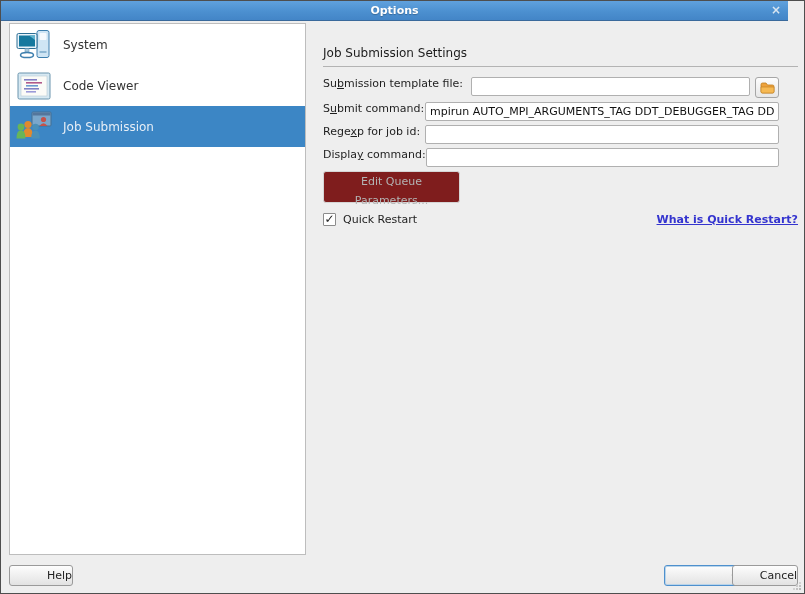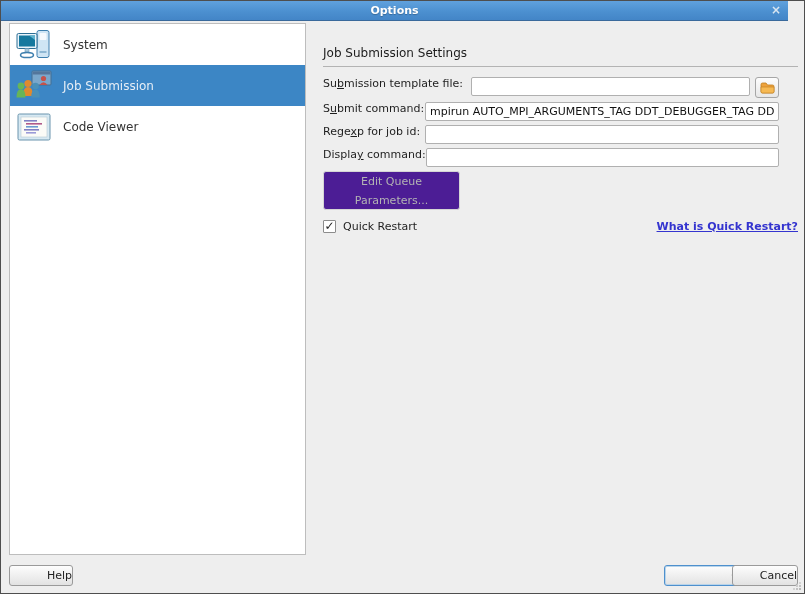--- a/index.html
+++ b/index.html
@@ -40,22 +40,22 @@
     border:1px solid #b0b0b0;border-radius:2px;padding:0 4px;
     font-family:"DejaVu Sans","Liberation Sans",sans-serif;font-size:11px;
   }
   .browse-btn{
     flex:0 0 24px;width:24px;height:21px;margin-left:5px;box-sizing:border-box;
     border:1px solid #a6a6a6;border-radius:3px;
     background:linear-gradient(#fdfdfd,#e7e7e7);
     display:flex;align-items:center;justify-content:center;cursor:default;
   }
   .edit-btn{
-    margin-top:2px;width:137px;height:39px;box-sizing:border-box;
-    border:1px solid #d5d5d5;border-radius:3px;background:#4c1d95;
+    margin-top:2px;width:137px;height:32px;box-sizing:border-box;
+    border:1px solid #d5d5d5;border-radius:3px;background:#7f1d1d;
     color:#b3b3b3;font-size:11px;text-align:center;line-height:19px;cursor:default;
   }
   .qr-row{display:flex;align-items:center;margin-top:10px;width:475px;}
   .checkbox{
     width:13px;height:13px;box-sizing:border-box;border:1px solid #8c8c8c;border-radius:1px;
     background:#fff;display:flex;align-items:center;justify-content:center;cursor:default;
   }
   .check-glyph{font-size:12px;line-height:10px;font-weight:bold;color:#222;margin-top:-2px;}
   .qr-label{font-size:11px;color:#1e1e1e;margin-left:7px;}
   .qr-link{margin-left:auto;font-size:11px;font-weight:bold;color:#3434cf;text-decoration:underline;cursor:pointer;}
@@ -94,47 +94,47 @@
         <rect x="23.5" y="22" width="7" height="2" fill="#8fb8d4"></rect>
         <rect x="1" y="4.5" width="20" height="15" rx="1.5" fill="#e9f3fa" stroke="#2c6e94"></rect>
         <rect x="3" y="6.5" width="16" height="11" fill="#15789e"></rect>
         <path d="M13 6.5 L19 6.5 L19 11 Z" fill="#5fb3cf"></path>
         <rect x="9" y="19.5" width="4" height="3.5" fill="#a9c9de" stroke="#5e90b0" stroke-width="0.5"></rect>
         <ellipse cx="11" cy="26" rx="6.5" ry="2.6" fill="none" stroke="#3e7fae" stroke-width="1.5"></ellipse>
       </svg>
       <span class="side-label">System</span>
     </div>
 
+    <div class="side-item">
+      <svg class="side-icon" viewBox="0 0 36 32">
+        <rect x="2" y="3" width="32" height="26" rx="1.5" fill="#d7e9f2" stroke="#6a94ad"></rect>
+        <rect x="5" y="6" width="26" height="20" fill="#fbfbf7" stroke="#b5c9d4" stroke-width="0.6"></rect>
+        <rect x="8" y="9" width="13" height="1.6" fill="#8080c4"></rect>
+        <rect x="10" y="12" width="16" height="1.6" fill="#b05a8a"></rect>
+        <rect x="10" y="15" width="12" height="1.6" fill="#6a9ad0"></rect>
+        <rect x="8" y="18" width="15" height="1.6" fill="#8080c4"></rect>
+        <rect x="10" y="21" width="10" height="1.6" fill="#9a9ad8"></rect>
+      </svg>
+      <span class="side-label">Code Viewer</span>
+    </div>
+
     <div class="side-item selected">
       <svg class="side-icon" viewBox="0 0 36 32">
         <rect x="16" y="1" width="19" height="14" rx="1" fill="#7aa7cb" stroke="#456f92"></rect>
         <rect x="16.5" y="1.5" width="18" height="3" fill="#54769b"></rect>
         <circle cx="27.5" cy="8.5" r="2.6" fill="#c5524a"></circle>
         <path d="M23.5 15 Q27.5 9.5 31.5 15 Z" fill="#c5524a"></path>
         <circle cx="12" cy="13.5" r="3.6" fill="#e08a2e"></circle>
         <path d="M7 26 Q7 17 12 17 Q17 17 17 26 Z" fill="#e08a2e"></path>
         <circle cx="19.5" cy="16" r="3.3" fill="#4a90b8"></circle>
         <path d="M15.2 27.5 Q15.2 19.5 19.5 19.5 Q23.8 19.5 23.8 27.5 Z" fill="#4a90b8"></path>
         <circle cx="5" cy="16" r="3.4" fill="#67b558"></circle>
         <path d="M0.5 27.5 Q0.5 19.3 5 19.3 Q9.5 19.3 9.5 27.5 Z" fill="#67b558"></path>
       </svg>
       <span class="side-label">Job Submission</span>
-    </div>
-
-    <div class="side-item">
-      <svg class="side-icon" viewBox="0 0 36 32">
-        <rect x="2" y="3" width="32" height="26" rx="1.5" fill="#d7e9f2" stroke="#6a94ad"></rect>
-        <rect x="5" y="6" width="26" height="20" fill="#fbfbf7" stroke="#b5c9d4" stroke-width="0.6"></rect>
-        <rect x="8" y="9" width="13" height="1.6" fill="#8080c4"></rect>
-        <rect x="10" y="12" width="16" height="1.6" fill="#b05a8a"></rect>
-        <rect x="10" y="15" width="12" height="1.6" fill="#6a9ad0"></rect>
-        <rect x="8" y="18" width="15" height="1.6" fill="#8080c4"></rect>
-        <rect x="10" y="21" width="10" height="1.6" fill="#9a9ad8"></rect>
-      </svg>
-      <span class="side-label">Code Viewer</span>
     </div>
 
 
   </div>
 
   <div class="panel">
     <h1 class="panel-heading">Job Submission Settings</h1>
     <hr class="sep">
 
     <div class="rows">

